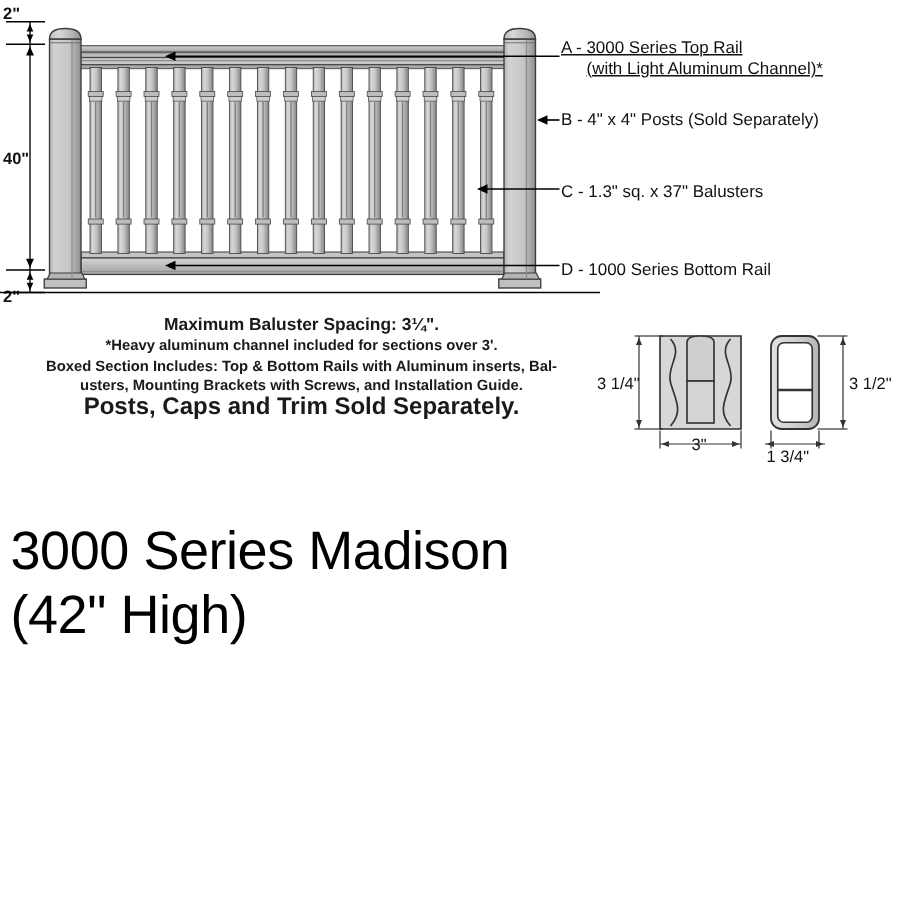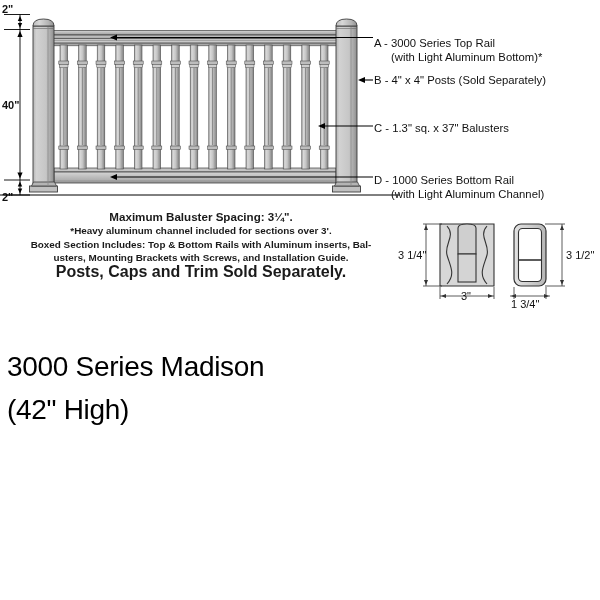--- a/index.html
+++ b/index.html
@@ -8,40 +8,40 @@
     font-family:"Liberation Sans",sans-serif;color:#000;overflow:hidden;
   }
   .stage{position:absolute;inset:0;}
   svg{display:block;}
   #railing-svg{position:absolute;left:0;top:0;}
 
   
   .callouts{position:absolute;left:374px;top:26px;width:226px;}
   .callout{font-size:11.3px;line-height:13.6px;color:#111;margin-bottom:0;}
   .callout .ln2{display:block;padding-left:17px;}
-  #callout-a{position:absolute;top:11px;left:0;}
+  #callout-a{position:absolute;top:0px;left:0;text-decoration:underline;}
   #callout-b{position:absolute;top:48px;left:0;}
   #callout-c{position:absolute;top:96px;left:0;}
   #callout-d{position:absolute;top:148px;left:0;}
 
   
   .notes{
     position:absolute;left:8px;top:209px;width:386px;text-align:center;
     font-weight:bold;color:#1a1a1a;
   }
   .notes .n1{font-size:11.6px;line-height:15px;}
   .notes .n2{font-size:9.9px;line-height:13.6px;}
   .notes .n3{font-size:9.9px;line-height:13.6px;text-align:center;}
   .notes .n4{font-size:9.9px;line-height:13.6px;text-align:center;}
   .notes .n5{font-size:16px;line-height:13.6px;}
 
   
   .title{
     position:absolute;left:7px;top:345px;width:560px;
-    font-size:28px;line-height:43px;font-weight:400;color:#000;
+    font-size:36px;line-height:43px;font-weight:400;color:#000;
     letter-spacing:-0.3px;
   }
 
   
   #sections-svg{position:absolute;left:398px;top:216px;}
   .dimtxt{font-family:"Liberation Sans",sans-serif;font-size:11px;fill:#111;}
 </style>
 </head>
 <body>
 
@@ -257,31 +257,30 @@
       <path d="M318,126 l7,-3.1 l0,6.2 z" fill="#000" stroke="none"></path>
 
       <line x1="373" y1="177" x2="113" y2="177"></line>
       <path d="M110,177 l7,-3.1 l0,6.2 z" fill="#000" stroke="none"></path>
     </g>
   </svg>
 
   <div class="callouts">
     <div class="callout" id="callout-a">
       <span>A - 3000 Series Top Rail</span>
-      <span class="ln2">(with Light Aluminum Bottom)*</span>
+      <span class="ln2">(with Light Aluminum Channel)*</span>
     </div>
     <div class="callout" id="callout-b">
       <span>B - 4" x 4" Posts (Sold Separately)</span>
     </div>
     <div class="callout" id="callout-c">
       <span>C - 1.3" sq. x 37" Balusters</span>
     </div>
     <div class="callout" id="callout-d">
       <span>D - 1000 Series Bottom Rail</span>
-      <span class="ln2">(with Light Aluminum Channel)</span>
     </div>
   </div>
 
   <div class="notes">
     <div class="n1">Maximum Baluster Spacing: 3¼".</div>
     <div class="n2">*Heavy aluminum channel included for sections over 3'.</div>
     <div class="n3">Boxed Section Includes: Top &amp; Bottom Rails with Aluminum inserts, Bal-</div>
     <div class="n4">usters, Mounting Brackets with Screws, and Installation Guide.</div>
     <div class="n5">Posts, Caps and Trim Sold Separately.</div>
   </div>

